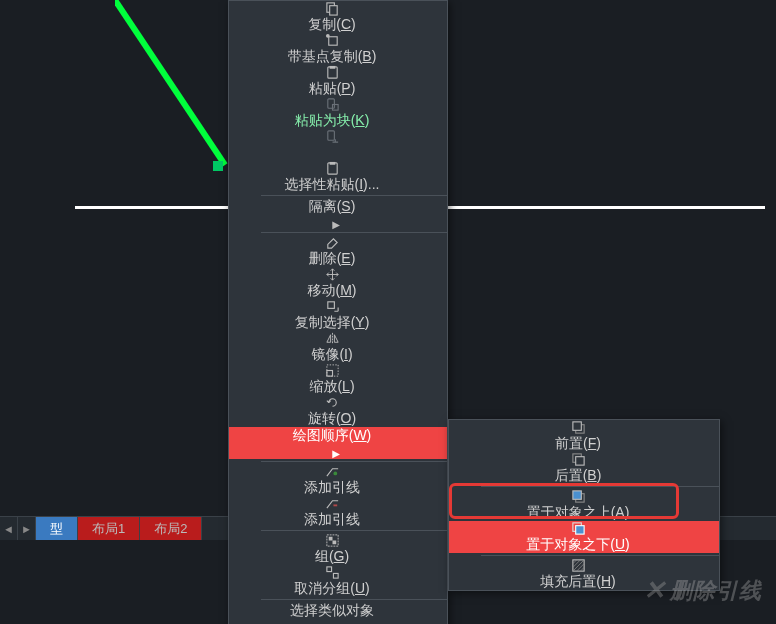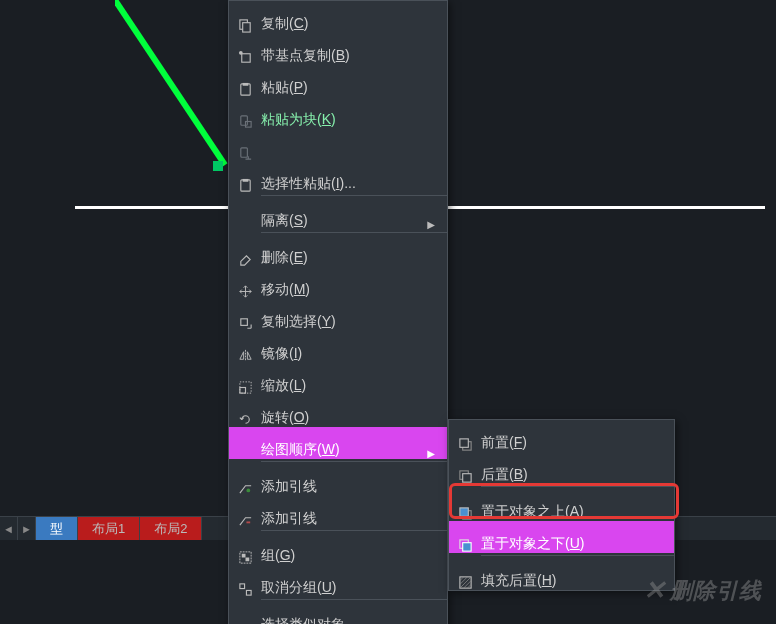--- a/index.html
+++ b/index.html
@@ -79,26 +79,27 @@
       position: absolute;
       top: 0;
       left: 228px;
       width: 220px;
       background: #2e343b;
       border: 1px solid #4a5159;
       box-shadow: 2px 2px 8px rgba(0,0,0,0.5);
     }
     .menu-item {
       display: flex;
-      align-items: flex-end;
+      align-items: center;
       height: 32px;
       padding-right: 12px;
       position: relative;
-    }
-    .menu-item.highlight { background: #d946ef; color: #fff; }
+      flex-direction: column;
+    }
+    .menu-item.highlight { background: #ef4444; color: #fff; }
     .menu-icon {
       width: 32px;
       display: flex;
       justify-content: center;
       align-items: center;
       flex-shrink: 0;
     }
     .menu-label {
       flex: 1;
       white-space: nowrap;
@@ -112,21 +113,21 @@
     .menu-item.highlight .menu-arrow { color: #fff; }
     .menu-sep {
       height: 1px;
       background: #4a5159;
       margin: 2px 0 2px 32px;
     }
     .submenu {
       position: absolute;
       top: 419px;
       left: 448px;
-      width: 227px;
+      width: 272px;
       background: #2e343b;
       border: 1px solid #4a5159;
       box-shadow: 2px 2px 8px rgba(0,0,0,0.5);
     }
     .red-box {
       position: absolute;
       top: 483px;
       left: 449px;
       width: 230px;
       height: 36px;

